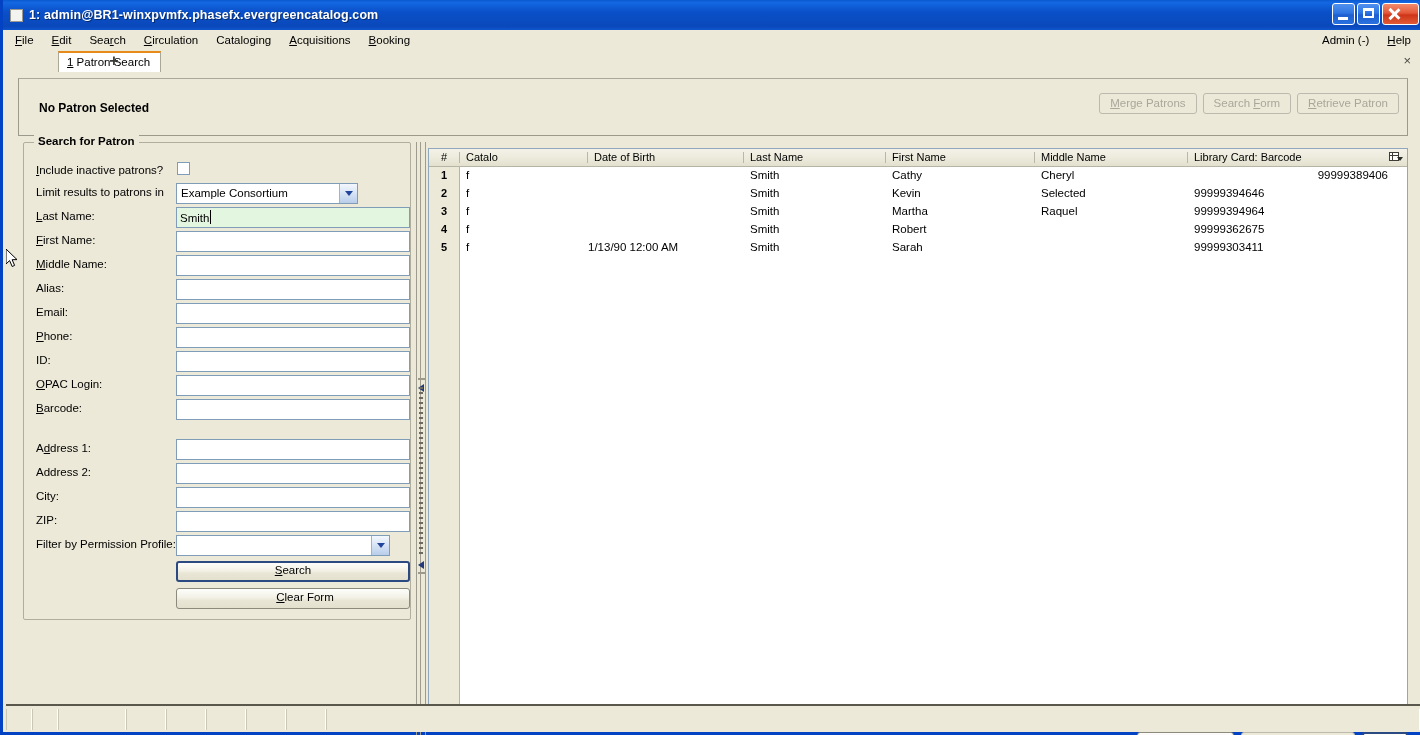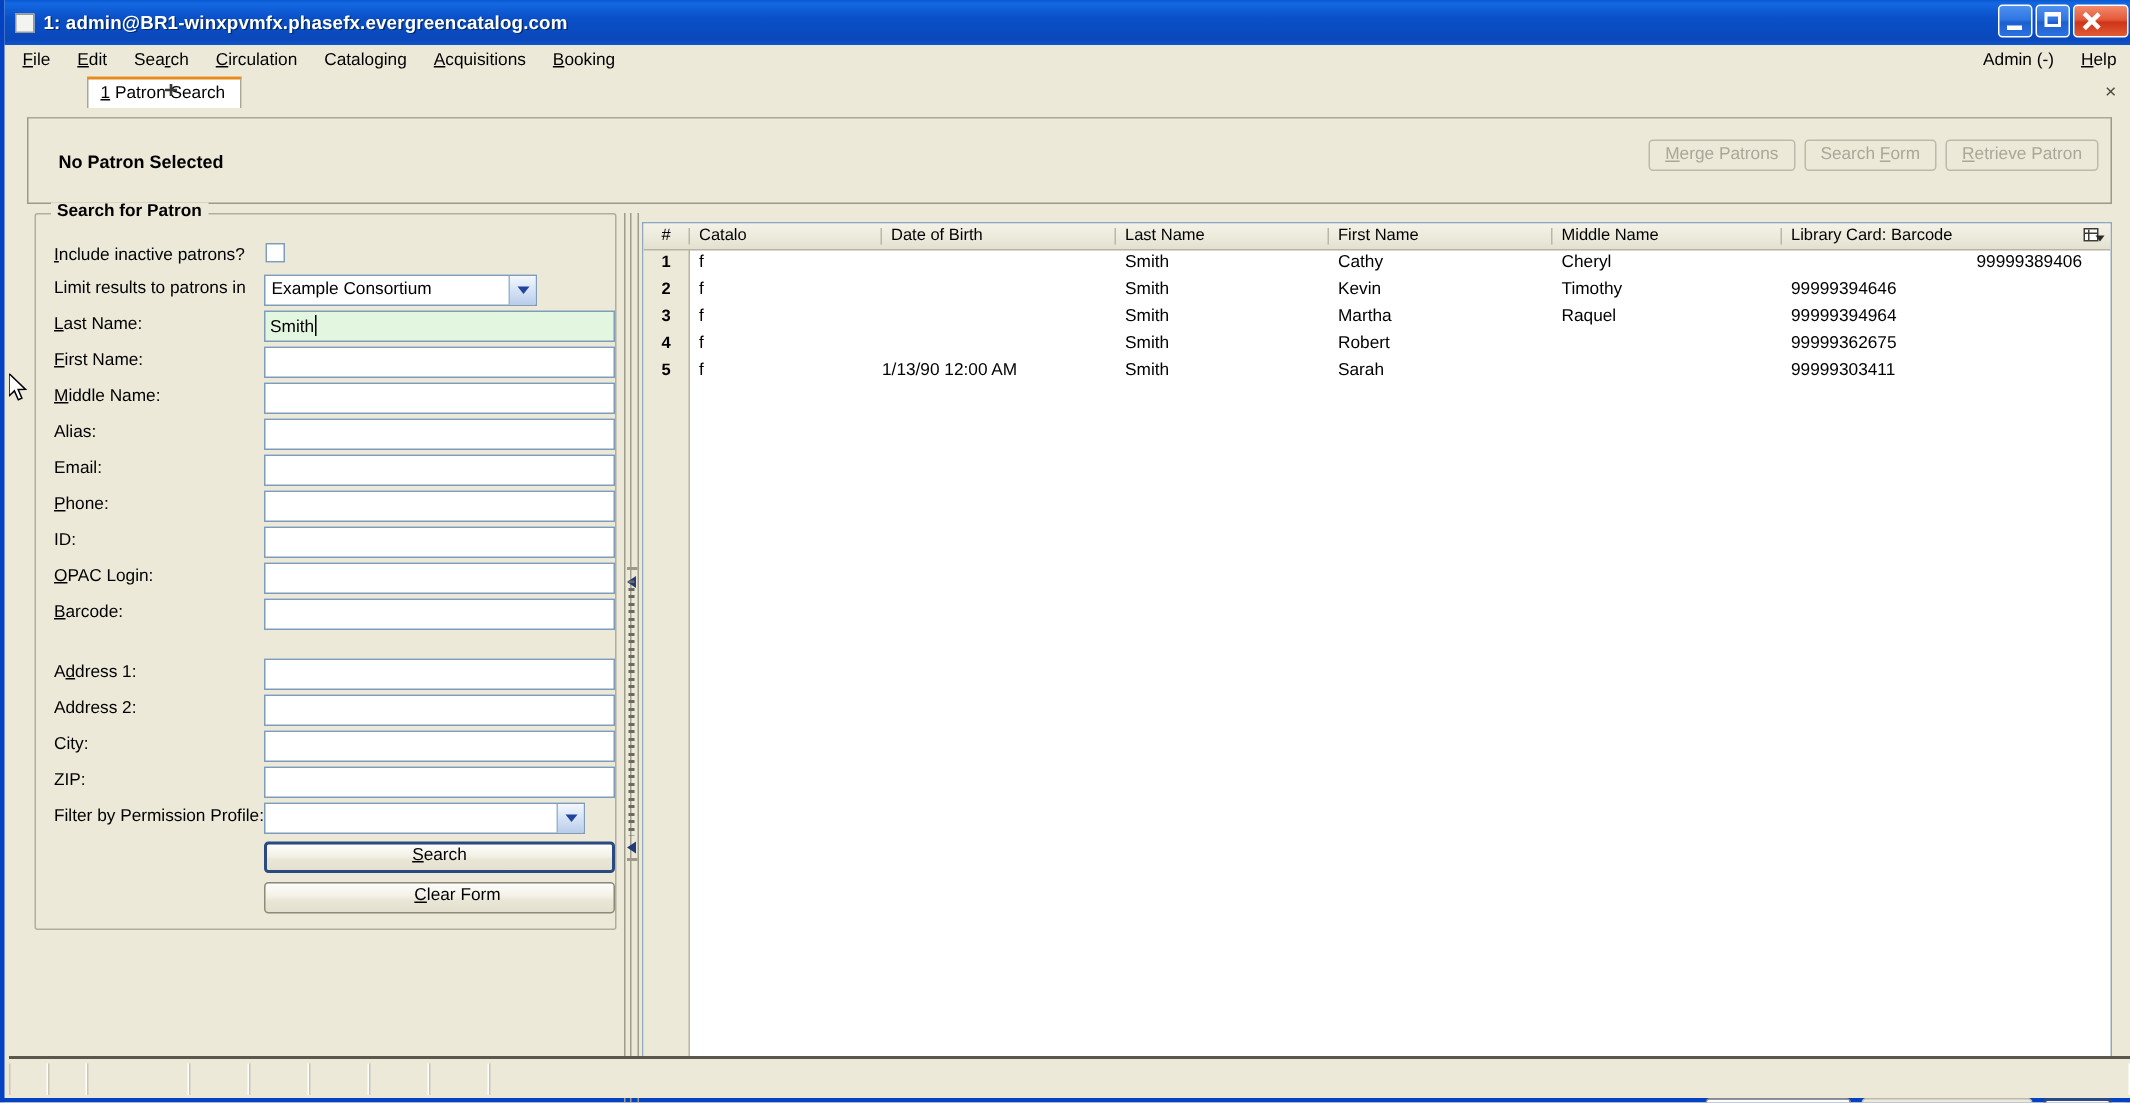--- a/index.html
+++ b/index.html
@@ -710,21 +710,21 @@
                 <div class="gcell" style="left: 457px; width: 148px;">Cathy</div>
                 <div class="gcell" style="left: 606px; width: 152px;">Cheryl</div>
                 <div class="gcell" style="left: 759px; width: 200px; text-align: right;">99999389406</div>
               </div>
               <div class="grow" style="top: 36px;">
                 <div class="gcell num">2</div>
                 <div class="gcell" style="left: 31px; width: 127px;">f</div>
                 <div class="gcell right" style="left: 159px; width: 155px;"></div>
                 <div class="gcell" style="left: 315px; width: 141px;">Smith</div>
                 <div class="gcell" style="left: 457px; width: 148px;">Kevin</div>
-                <div class="gcell" style="left: 606px; width: 152px;">Timothy</div>
+                <div class="gcell" style="left: 606px; width: 152px;">Selected</div>
                 <div class="gcell" style="left: 759px; width: 200px;">99999394646</div>
               </div>
               <div class="grow" style="top: 54px;">
                 <div class="gcell num">3</div>
                 <div class="gcell" style="left: 31px; width: 127px;">f</div>
                 <div class="gcell right" style="left: 159px; width: 155px;"></div>
                 <div class="gcell" style="left: 315px; width: 141px;">Smith</div>
                 <div class="gcell" style="left: 457px; width: 148px;">Martha</div>
                 <div class="gcell" style="left: 606px; width: 152px;">Raquel</div>
                 <div class="gcell" style="left: 759px; width: 200px;">99999394964</div>

